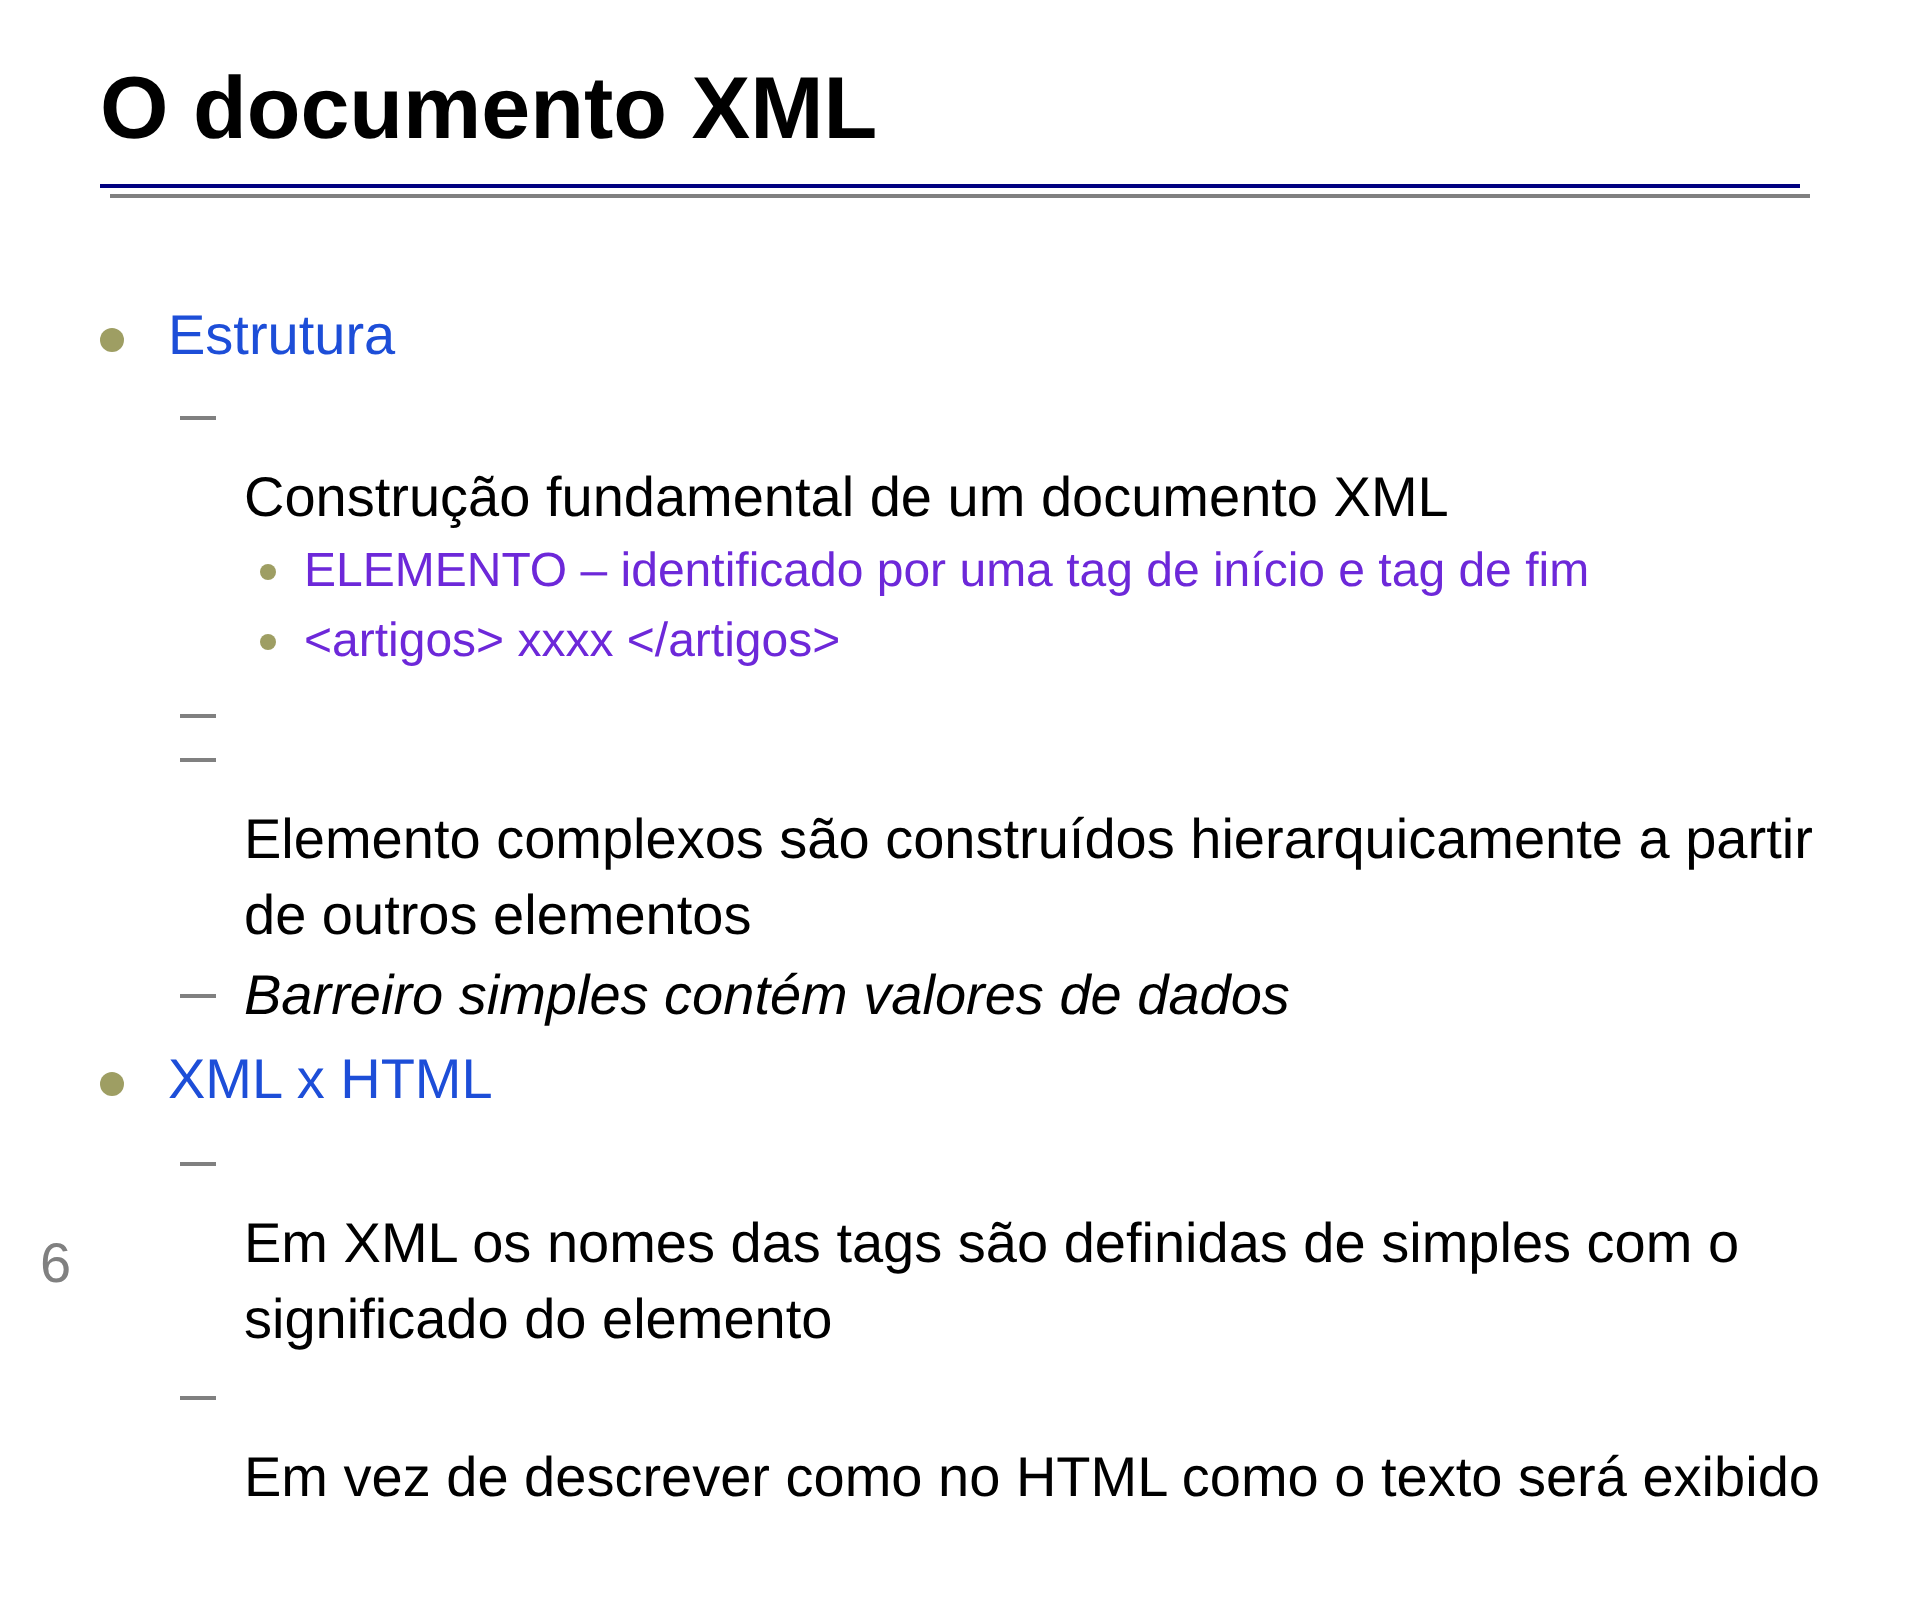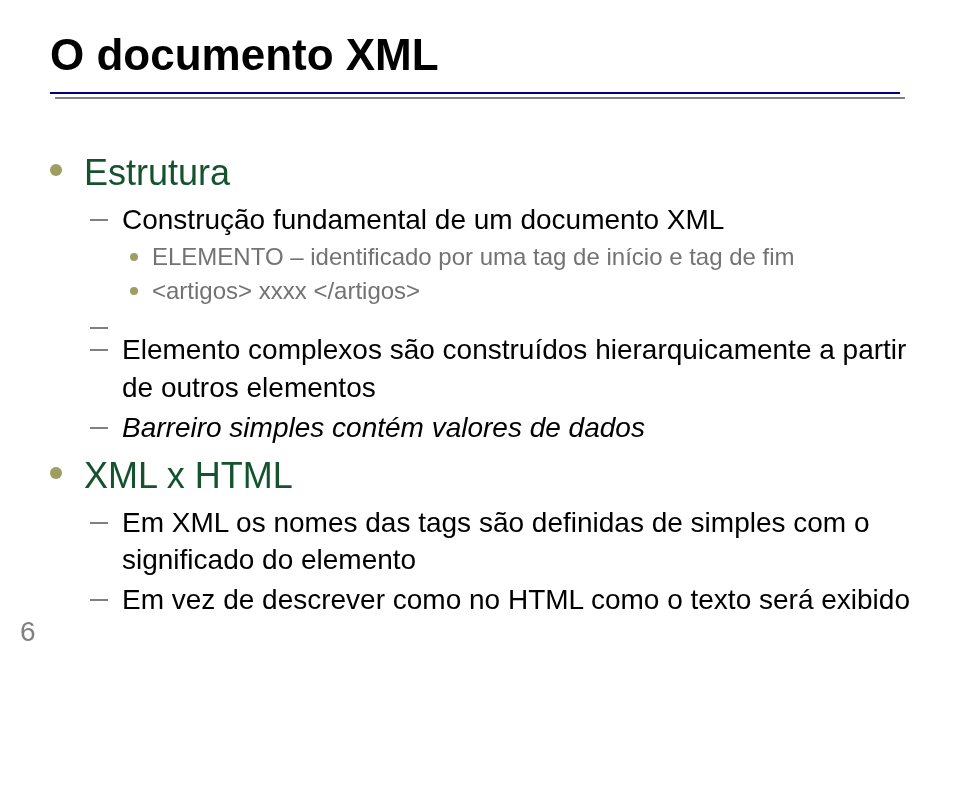--- a/index.html
+++ b/index.html
@@ -57,42 +57,43 @@
   .disc1 {
     width: 12px;
     height: 12px;
     border-radius: 50%;
     background: #9e9e63;
     flex: 0 0 auto;
     margin-top: 14px;
     margin-right: 22px;
   }
   .text1 {
-    font-size: 36px;
+    font-size: 28px;
     line-height: 1.3;
-    color: #14532d;
+    color: #1d4ed8;
   }
   .dash-row {
     display: flex;
     align-items: flex-start;
     margin-left: 40px;
     margin-bottom: 2px;
   }
   .dash {
     flex: 0 0 auto;
     width: 18px;
     height: 2px;
     background: #808080;
     margin-top: 18px;
     margin-right: 14px;
   }
   .text2 {
     font-size: 28px;
     line-height: 1.35;
     color: #000;
+    margin-top: 40px;
   }
   .text2i {
     font-size: 28px;
     line-height: 1.35;
     font-style: italic;
     color: #000;
   }
   .sub-row {
     display: flex;
     align-items: flex-start;
@@ -104,21 +105,21 @@
     height: 8px;
     border-radius: 50%;
     background: #9e9e63;
     flex: 0 0 auto;
     margin-top: 12px;
     margin-right: 14px;
   }
   .text3 {
     font-size: 24px;
     line-height: 1.35;
-    color: #737373;
+    color: #6d28d9;
   }
   .page-num {
     position: absolute;
     bottom: 20px;
     left: 20px;
     font-size: 28px;
     color: #808080;
   }
   .footer {
     position: absolute;

